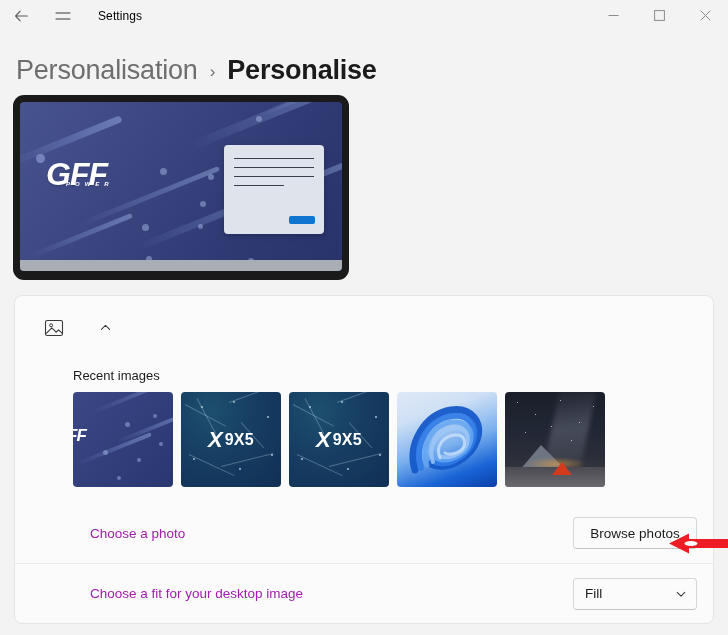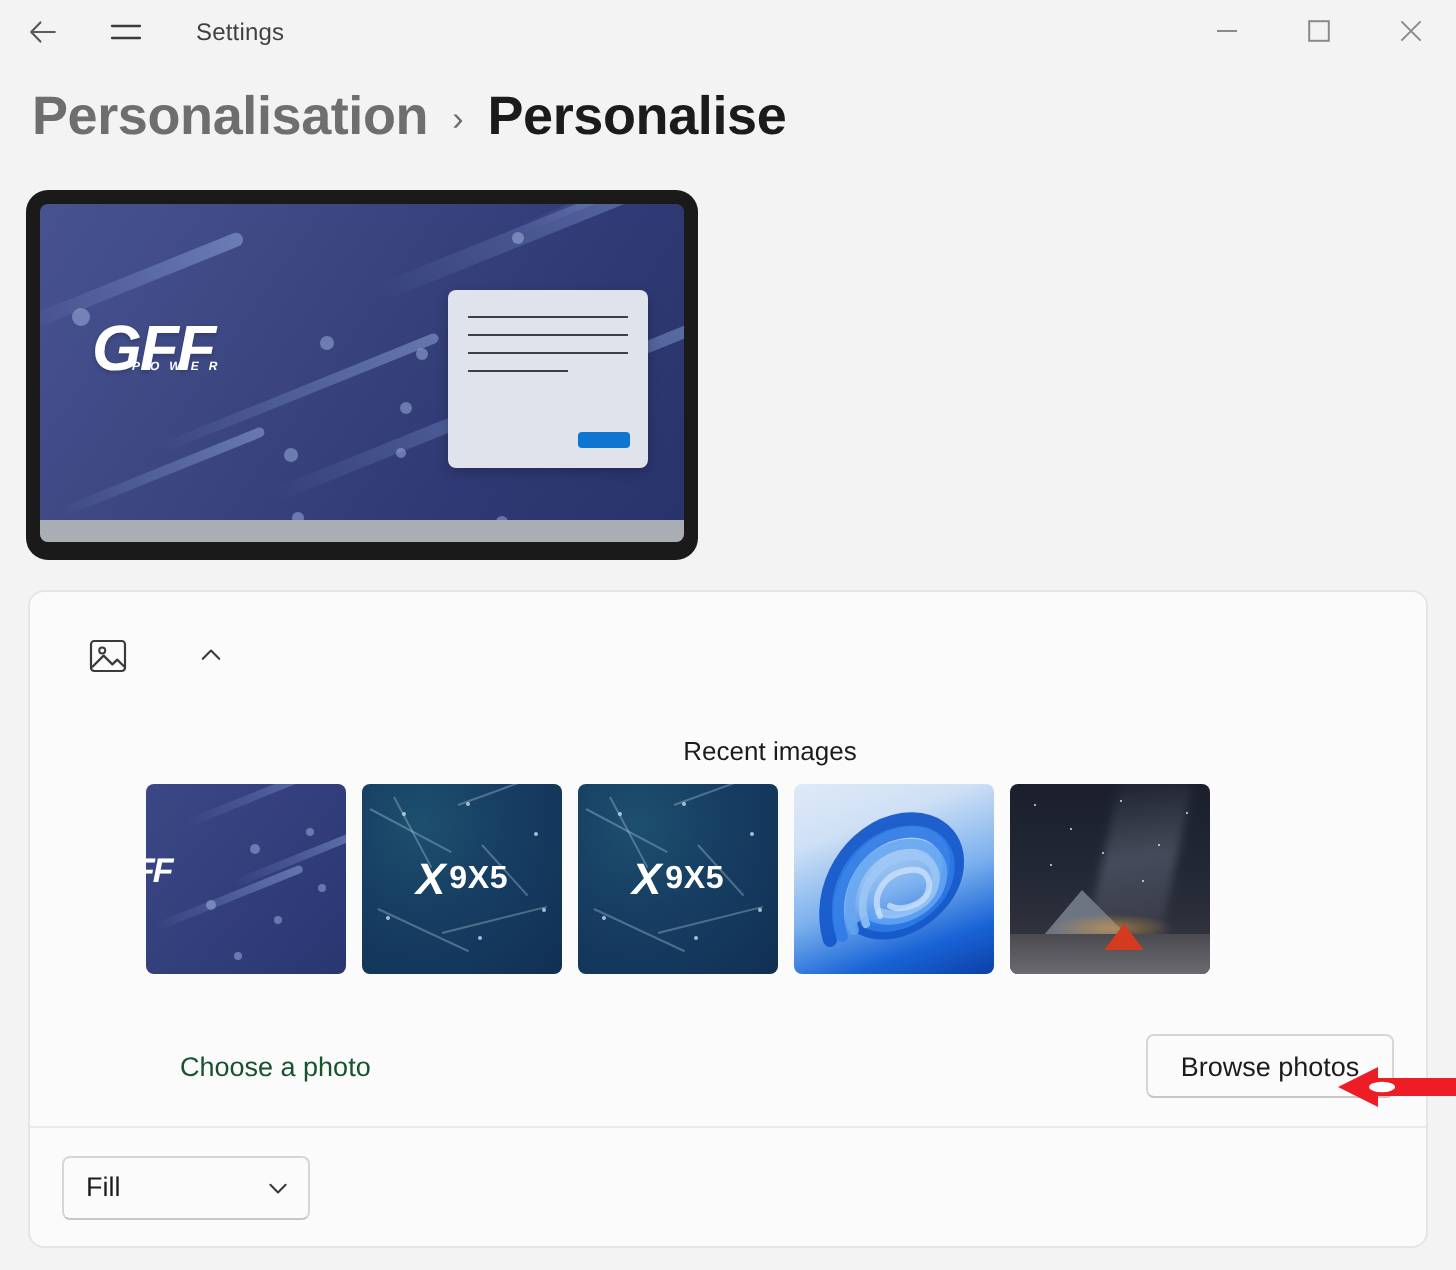--- a/index.html
+++ b/index.html
@@ -24,41 +24,41 @@
     border-radius: 4px; cursor: pointer;
   }
   .tb-back svg { display:block; }
   .tb-ham {
     width: 30px; height: 26px; margin-left: 12px;
     display: flex; align-items: center; justify-content: center;
     border-radius: 4px; cursor: pointer;
   }
   .tb-title {
     margin-left: 20px;
-    font-size: 12px; color: #404040; letter-spacing: .1px;
+    font-size: 12px; color: #000000; letter-spacing: .1px;
   }
   .tb-controls {
     position: absolute; right: 0; top: 0;
     display: flex; height: 31px;
   }
   .tb-btn {
     width: 46px; height: 31px;
     display: flex; align-items: center; justify-content: center;
     cursor: pointer;
   }
 
   
   .crumb {
     display: flex; align-items: baseline; gap: 12px;
     padding: 12px 0 0 16px;
     height: 52px;
   }
   .crumb-parent {
-    font-size: 27px; color: #6e6e6e; font-weight: 700;
-    cursor: pointer; letter-spacing: -.2px;
+    font-size: 27px; color: #6e6e6e; font-weight: 400;
+    cursor: pointer; letter-spacing: -.2px; margin-top: 12px;
   }
   .crumb-sep { font-size: 17px; color: #6e6e6e; position: relative; top: -2px; }
   .crumb-current {
     font-size: 27px; color: #1b1b1b; font-weight: 600; letter-spacing: -.2px;
   }
 
   
   .preview-wrap { padding: 12px 0 0 13px; }
   .monitor {
     width: 336px; height: 185px;
@@ -141,21 +141,21 @@
     width: 24px; height: 24px; flex: 0 0 24px;
     margin: 6px 14px 0 11px;
     display: flex; align-items: center; justify-content: center;
   }
   .row-text { flex: 1 1 auto; min-width: 0; padding-right: 14px; }
   .row-title { font-size: 13.5px; color: #1b1b1b; line-height: 19px; }
   .row-desc {
     font-size: 12px; color: #5e5e5e; line-height: 17px; margin-top: 2px;
     max-width: 440px;
   }
-  .row-label { font-size: 13.5px; color: #14532d; flex: 1 1 auto; }
+  .row-label { font-size: 13.5px; color: #a21caf; flex: 1 1 auto; }
 
   .combo {
     width: 124px; height: 32px;
     background: #fbfbfb;
     border: 1px solid #d6d6d6;
     border-bottom-color: #c6c6c6;
     border-radius: 4px;
     display: flex; align-items: center; justify-content: space-between;
     padding: 0 9px 0 11px;
     font-size: 13.5px; color: #1b1b1b;
@@ -176,21 +176,21 @@
     border: 1px solid #d6d6d6;
     border-bottom-color: #c6c6c6;
     border-radius: 4px;
     font-size: 13.5px; color: #1b1b1b;
     font-family: "Liberation Sans", sans-serif;
     cursor: pointer;
     min-width: 124px;
   }
 
   
-  .recent { padding: 12px 16px 16px 58px; text-align: center; }
+  .recent { padding: 12px 16px 16px 58px; }
   .recent-title { font-size: 13px; color: #1b1b1b; margin-bottom: 9px; }
   .thumbs { display: flex; gap: 8px; }
   .thumb {
     width: 100px; height: 95px;
     border-radius: 4px;
     overflow: hidden;
     position: relative;
     cursor: pointer;
     background: #26407a;
   }
@@ -452,20 +452,21 @@
 
     </div>
   </div>
 
   <div class="row">
     <div class="row-label" style="padding-left:59px;">Choose a photo</div>
     <button class="btn">Browse photos</button>
   </div>
 
   <div class="row">
+    <div class="row-label" style="padding-left:59px;">Choose a fit for your desktop image</div>
     <div class="combo">
       <span>Fill</span>
       <svg class="chev" width="12" height="12" viewBox="0 0 12 12">
         <path d="M2.2 4.4 L6 8.2 L9.8 4.4" fill="none" stroke="currentColor" stroke-width="1.05" stroke-linecap="round" stroke-linejoin="round"></path>
       </svg>
     </div>
   </div>
 
 </div>
 

